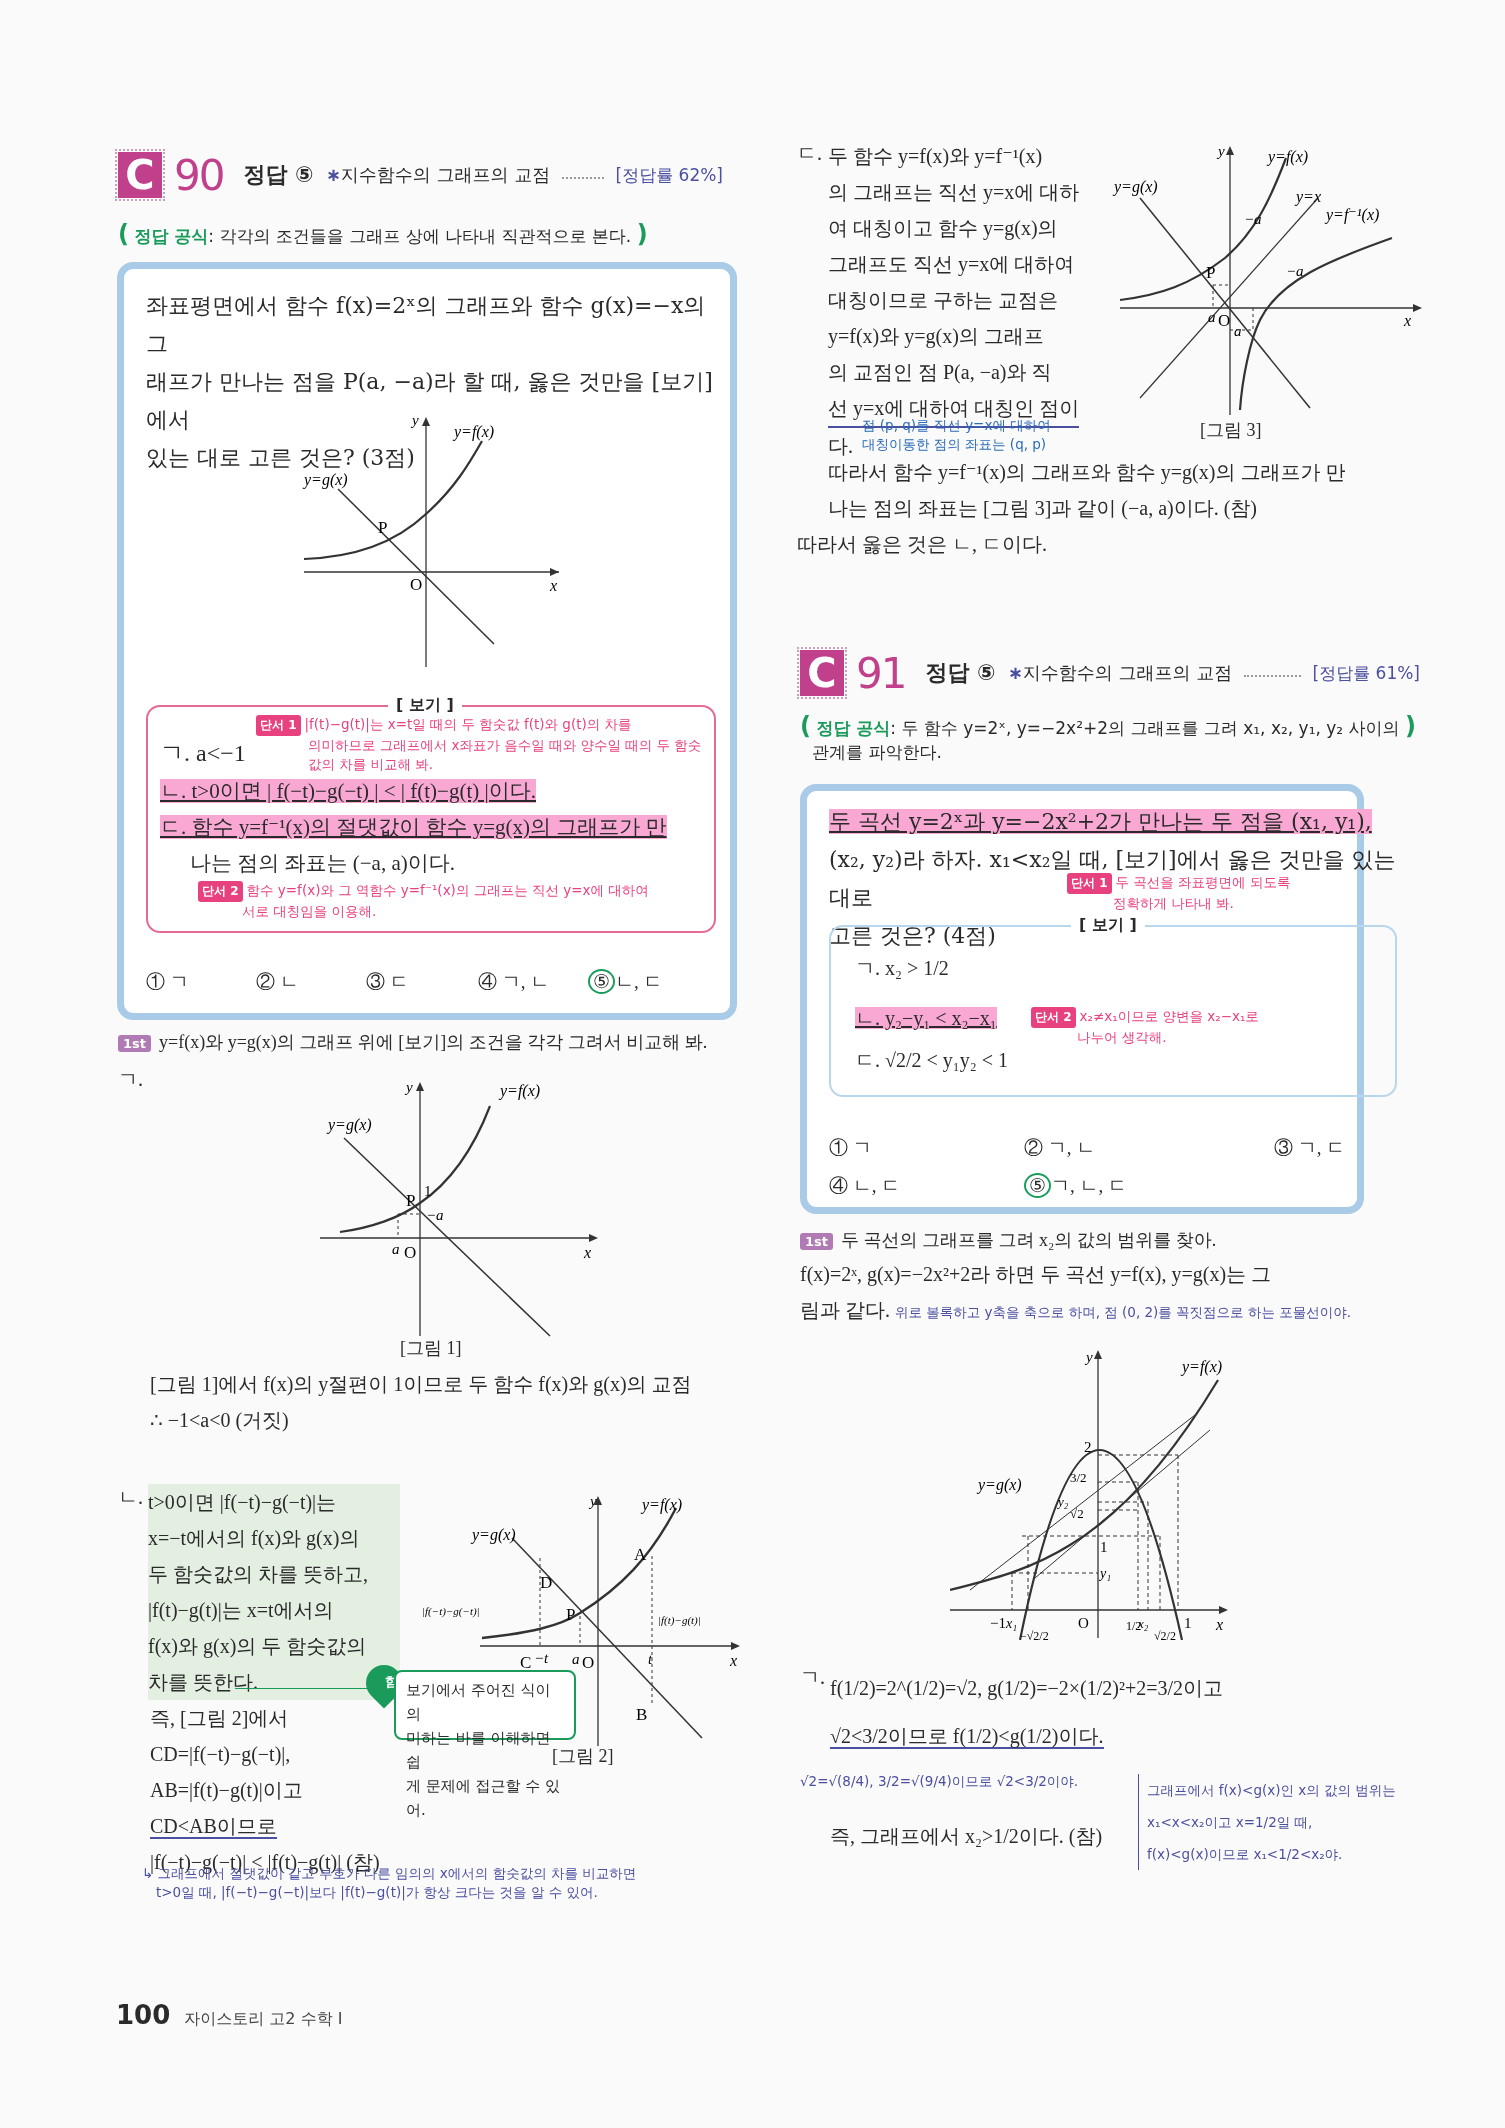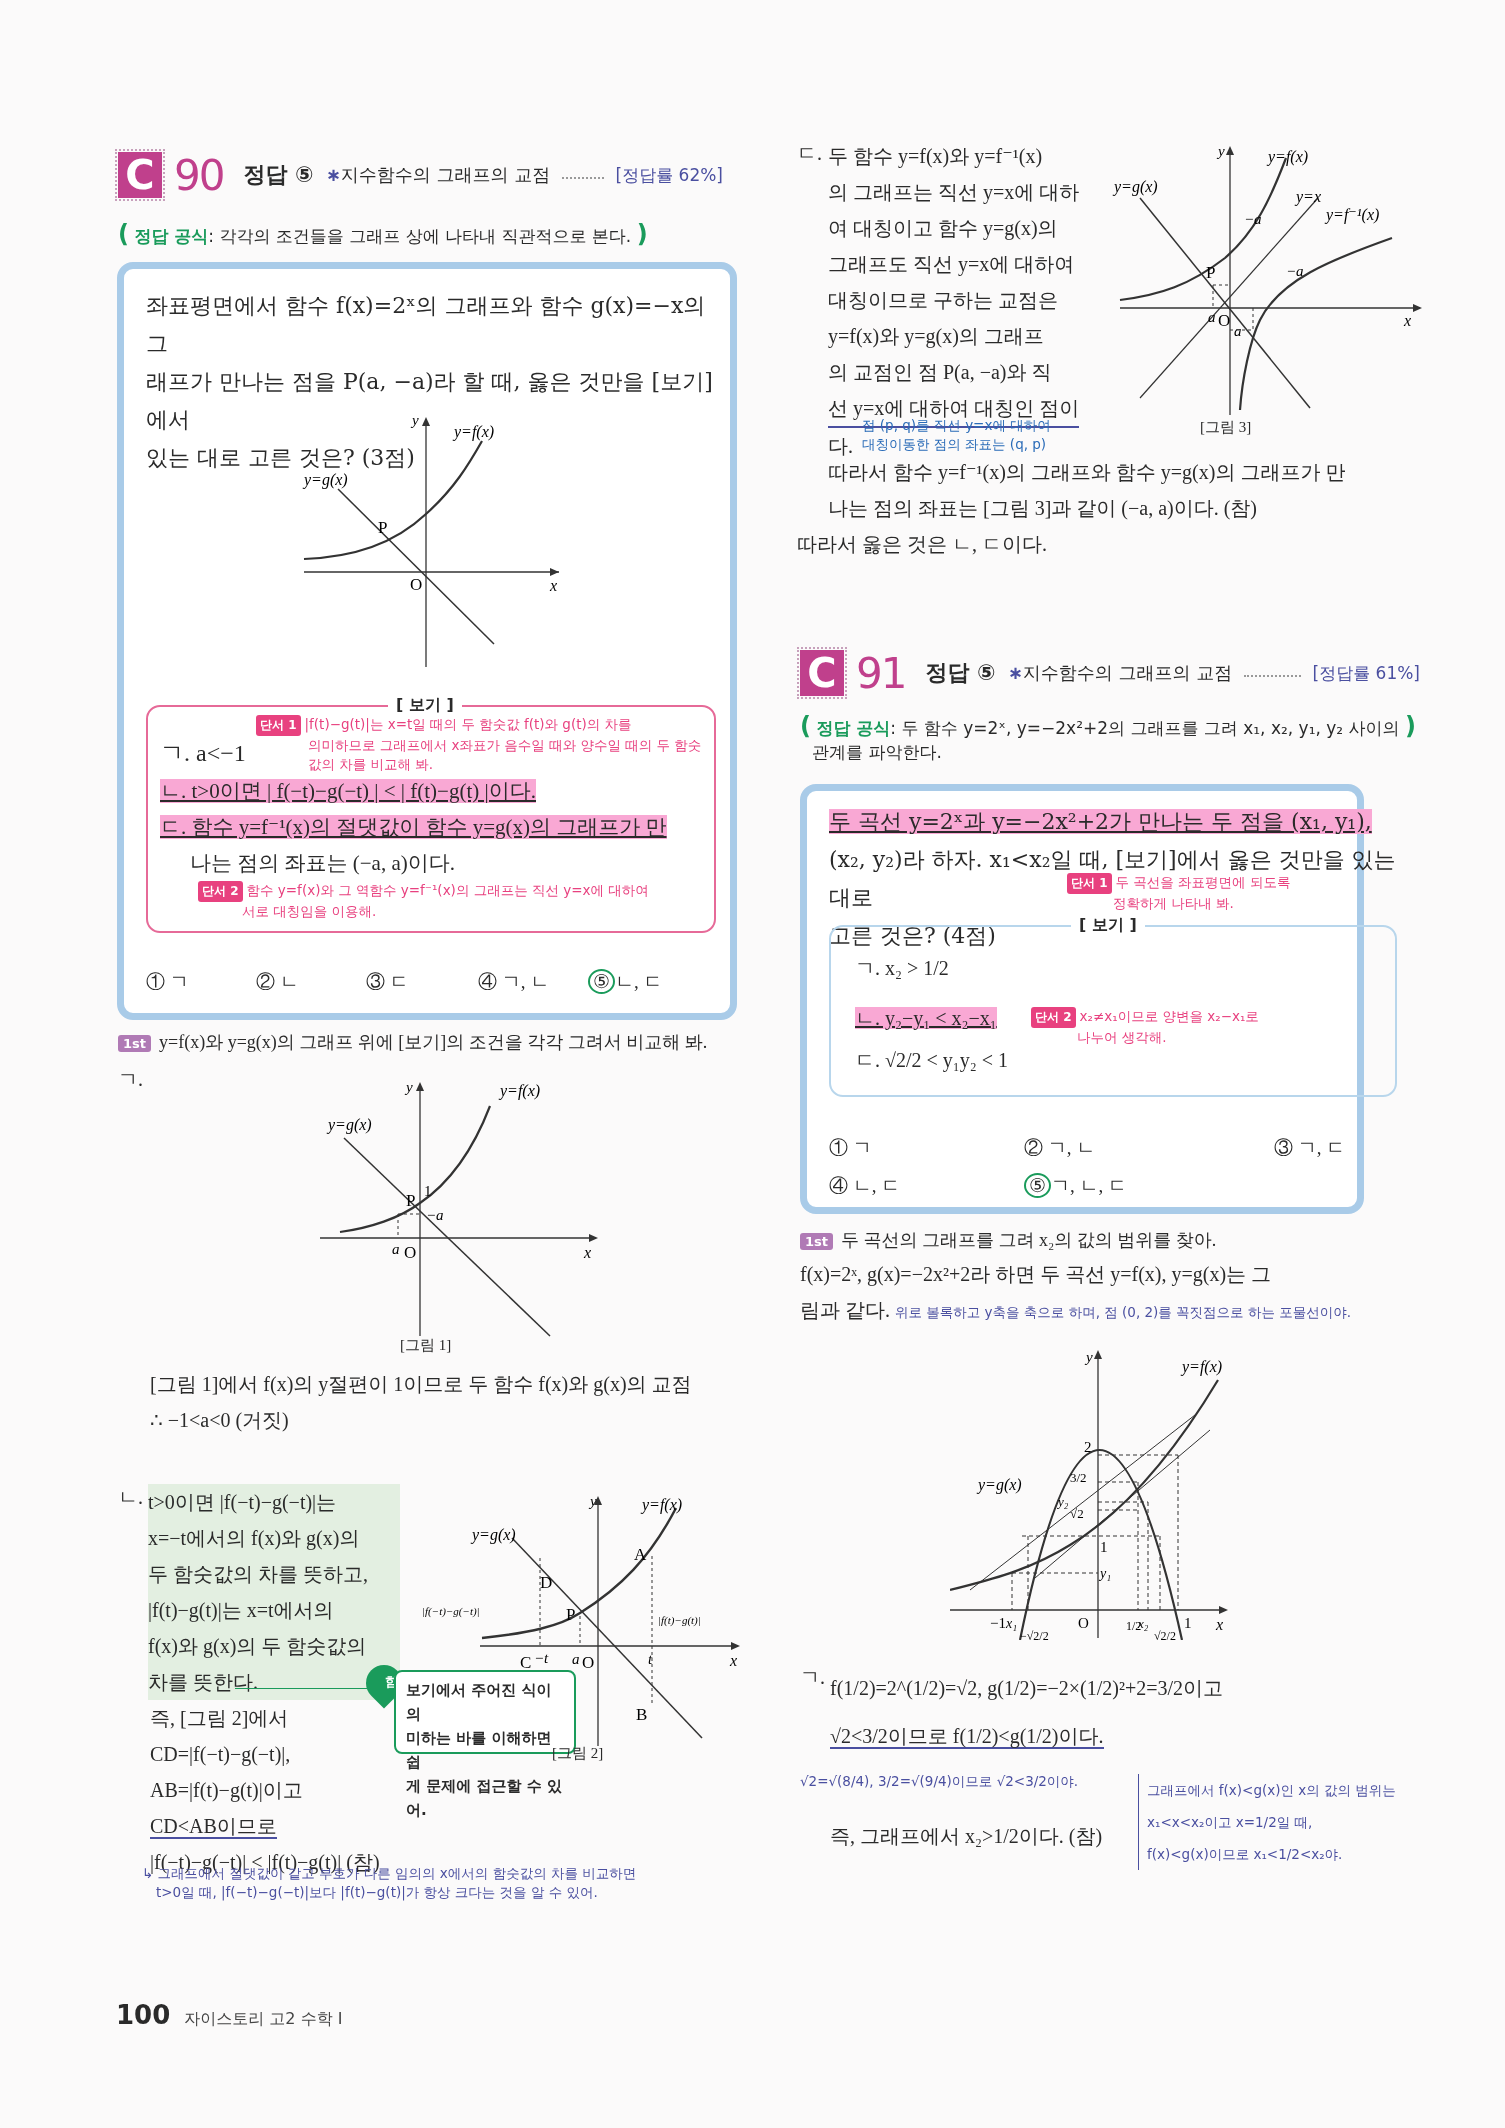--- a/index.html
+++ b/index.html
@@ -27,21 +27,21 @@
   .bogi2{border:2px solid #b8d6ec;border-radius:14px;box-sizing:border-box;}
   .bogi-title{background:#fff;padding:0 8px;font-family:"DejaVu Sans",sans-serif;font-weight:bold;font-size:16px;}
   .hint{font-family:"DejaVu Sans",sans-serif;font-size:13.5px;color:#e8417f;line-height:19px;}
   .tag{display:inline-block;background:#e8417f;color:#fff;font-weight:bold;font-size:12px;border-radius:3px;padding:1px 4px;margin-right:4px;}
   .tag1st{display:inline-block;background:#b07ab5;color:#fff;font-weight:bold;font-size:13px;border-radius:3px;padding:1px 5px;margin-right:8px;font-family:"DejaVu Sans",sans-serif;}
   .hl{background:#f9a8d4;text-decoration:underline;}
   .hlg{background:#e3efe1;}
   .choices{display:flex;font-size:19px;}
   .sol{font-size:20px;line-height:36px;}
   .note{font-family:"DejaVu Sans",sans-serif;font-size:13.5px;color:#4a4fa0;line-height:19px;}
-  .cap{font-size:15px;text-align:center;}
+  .cap{font-size:18px;text-align:center;}
   .trap{border:2px solid #1a9b5b;border-radius:8px;background:#fff;font-family:"DejaVu Sans",sans-serif;font-size:15px;line-height:24px;padding:6px 10px;box-sizing:border-box;}
   .trap-pin{width:36px;height:36px;border-radius:50% 50% 50% 0;transform:rotate(-45deg);background:#1a9b5b;}
   .trap-label{color:#fff;font-weight:bold;font-size:13px;font-family:"DejaVu Sans",sans-serif;}
   .uline{border-bottom:2px solid #4a4fa0;}
   .circle5{border:2px solid #1a9b5b;border-radius:50%;padding:0 3px;}
   .footer-num{font-family:"DejaVu Sans",sans-serif;font-size:26px;font-weight:bold;}
   .footer-txt{font-family:"DejaVu Sans",sans-serif;font-size:16px;color:#444;}
   svg text{font-family:"Liberation Serif","DejaVu Serif",serif;font-style:italic;}
 </style>
 </head>
@@ -152,21 +152,21 @@
 <div class="abs sol serif" style="left:150px;top:1700px;width:420px;">
   <div>즉, [그림 2]에서</div>
   <div>CD=|f(−t)−g(−t)|,</div>
   <div>AB=|f(t)−g(t)|이고</div>
   <div><span class="uline">CD&lt;AB이므로</span></div>
   <div>|f(−t)−g(−t)| &lt; |f(t)−g(t)| (참)</div>
 </div>
 
 <div class="abs trap-pin" style="left:366px;top:1665px;"></div>
 <div class="abs trap-label" style="left:385px;top:1673px;">함정</div>
-<div class="abs trap" style="left:394px;top:1670px;width:182px;height:84px;font-weight:bold;">
+<div class="abs trap" style="left:394px;top:1670px;width:182px;height:70px;">
   <div>보기에서 주어진 식이 의</div>
   <div>미하는 바를 이해하면 쉽</div>
   <div>게 문제에 접근할 수 있어.</div>
 </div>
 
 <svg class="abs" style="left:420px;top:1488px;" width="320" height="260">
   <line x1="60" y1="158" x2="318" y2="158" stroke="#333" stroke-width="1.3"></line>
   <polygon points="320,158 311,154 311,162" fill="#333"></polygon>
   <line x1="178" y1="258" x2="178" y2="12" stroke="#333" stroke-width="1.3"></line>
   <polygon points="178,8 174,17 182,17" fill="#333"></polygon>

